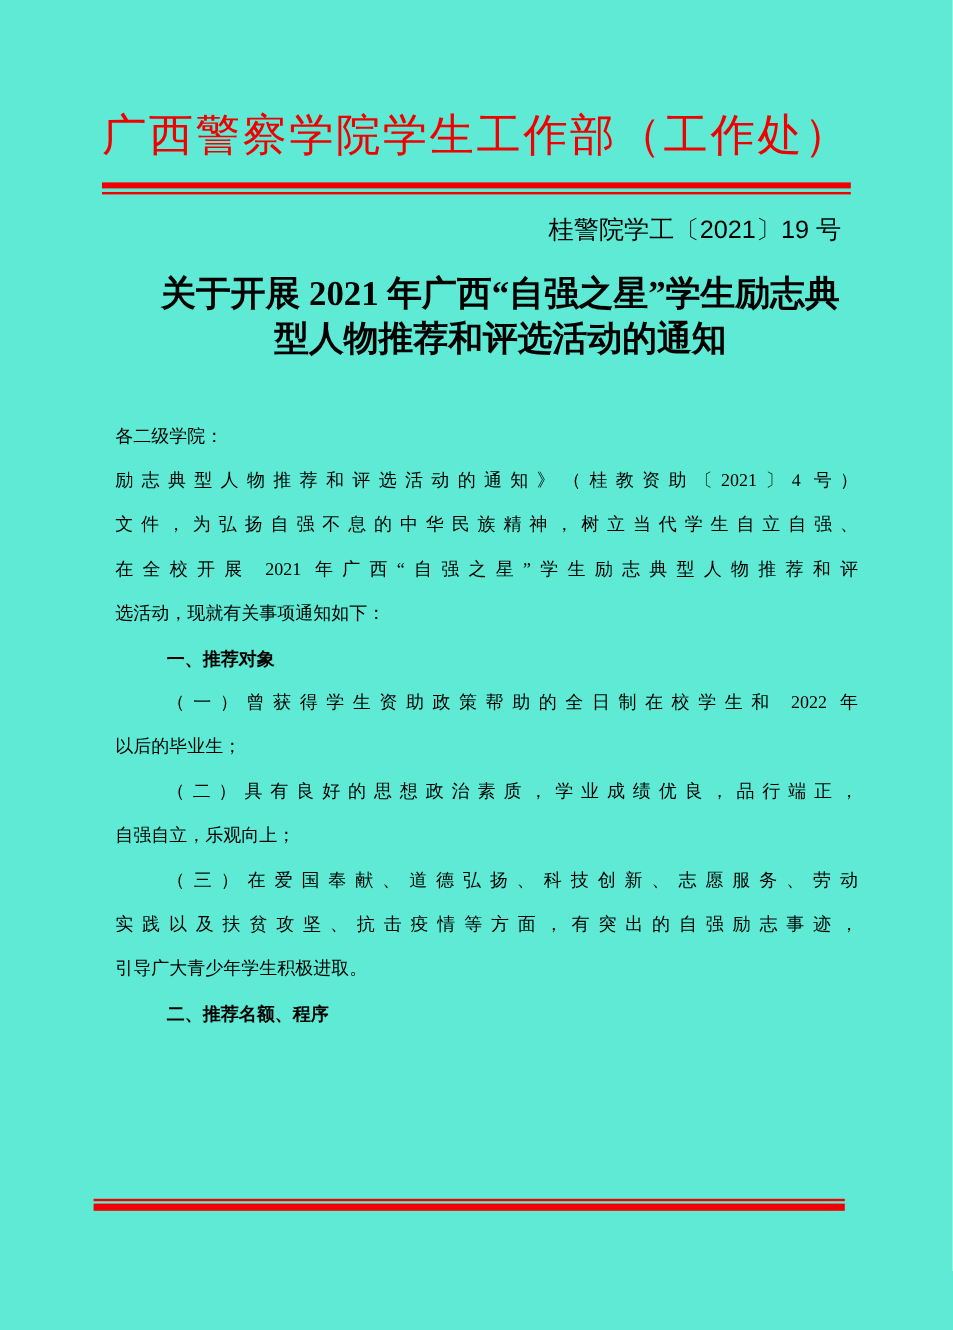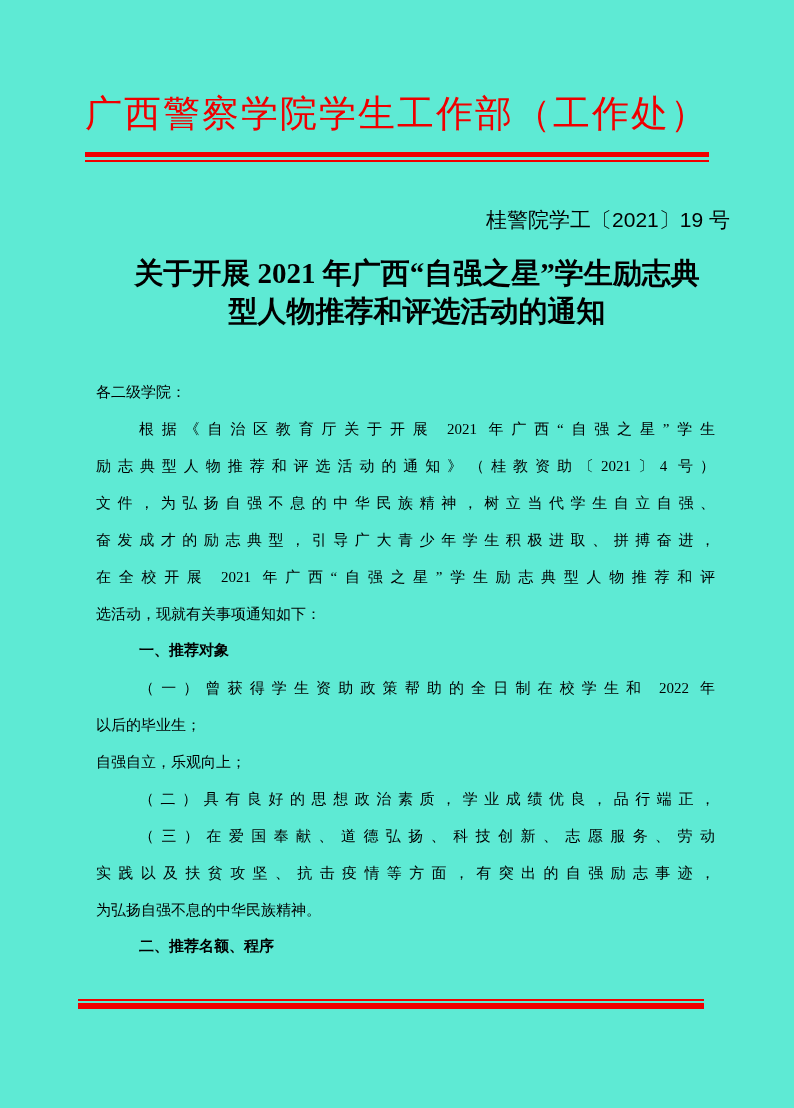--- a/index.html
+++ b/index.html
@@ -22,23 +22,23 @@
     line-height: 44px;
     letter-spacing: 2px;
     white-space: nowrap;
     font-weight: 400;
     font-family: "Liberation Serif", serif;
   }
   .rule-top { margin: 16px auto 0; width: 624px; }
   .rule-top .bar-thick { height: 5px; background: var(--accent); }
   .rule-top .bar-thin  { height: 2px; background: var(--accent); margin-top: 3px; }
   .docnum {
-    margin-top: 44px;
+    margin-top: 16px;
     text-align: right;
-    padding-right: 64px;
+    padding-right: 93px;
     font-family: "Liberation Sans", sans-serif;
     font-size: 21px;
     line-height: 28px;
   }
   .title {
     margin-top: 20px;
     text-align: center;
     font-size: 29px;
     line-height: 38px;
     font-weight: 700;
@@ -47,21 +47,21 @@
   .title .title-line { display: block; padding-left: 40px; }
   .body-text {
     margin: 44px 79px 0 96px;
     font-size: 15px;
     line-height: 37px;
   }
   .line { text-align: left; }
   .line.justify { text-align: justify; text-align-last: justify; }
   .line.indent { text-indent: 43px; }
   .line.heading {
-    font-family: Liberation Mono, monospace;
+    font-family: Liberation Sans, sans-serif;
     font-weight: 700;
     text-indent: 43px;
   }
   .rule-bottom { position: absolute; left: 78px; top: 999px; width: 626px; }
   .rule-bottom .bar-thin  { height: 2px; background: var(--accent); }
   .rule-bottom .bar-thick { height: 6px; background: var(--accent); margin-top: 2px; }
 </style>
 </head>
 <body>
 
@@ -76,34 +76,32 @@
 
   <div class="docnum">桂警院学工〔2021〕19 号</div>
 
   <div class="title">
     <span class="title-line">关于开展 2021 年广西“自强之星”学生励志典</span>
     <span class="title-line">型人物推荐和评选活动的通知</span>
   </div>
 
   <div class="body-text">
     <div class="line">各二级学院：</div>
-    <div class="line indent justify">根据《自治区教育厅关于开展 2021 年广西“自强之星”学生</div>
     <div class="line justify">励志典型人物推荐和评选活动的通知》（桂教资助〔2021〕4 号）</div>
     <div class="line justify">文件，为弘扬自强不息的中华民族精神，树立当代学生自立自强、</div>
-    <div class="line justify">奋发成才的励志典型，引导广大青少年学生积极进取、拼搏奋进，</div>
     <div class="line justify">在全校开展 2021 年广西“自强之星”学生励志典型人物推荐和评</div>
     <div class="line">选活动，现就有关事项通知如下：</div>
     <div class="line heading">一、推荐对象</div>
     <div class="line indent justify">（一）曾获得学生资助政策帮助的全日制在校学生和 2022 年</div>
     <div class="line">以后的毕业生；</div>
+    <div class="line indent justify">（二）具有良好的思想政治素质，学业成绩优良，品行端正，</div>
     <div class="line">自强自立，乐观向上；</div>
-    <div class="line indent justify">（二）具有良好的思想政治素质，学业成绩优良，品行端正，</div>
     <div class="line indent justify">（三）在爱国奉献、道德弘扬、科技创新、志愿服务、劳动</div>
     <div class="line justify">实践以及扶贫攻坚、抗击疫情等方面，有突出的自强励志事迹，</div>
-    <div class="line">为弘扬自强不息的中华民族精神。</div>
+    <div class="line">引导广大青少年学生积极进取。</div>
     <div class="line heading">二、推荐名额、程序</div>
   </div>
 
   <div class="rule-bottom">
     <div class="bar-thin"></div>
     <div class="bar-thick"></div>
   </div>
 
 </div>
 

